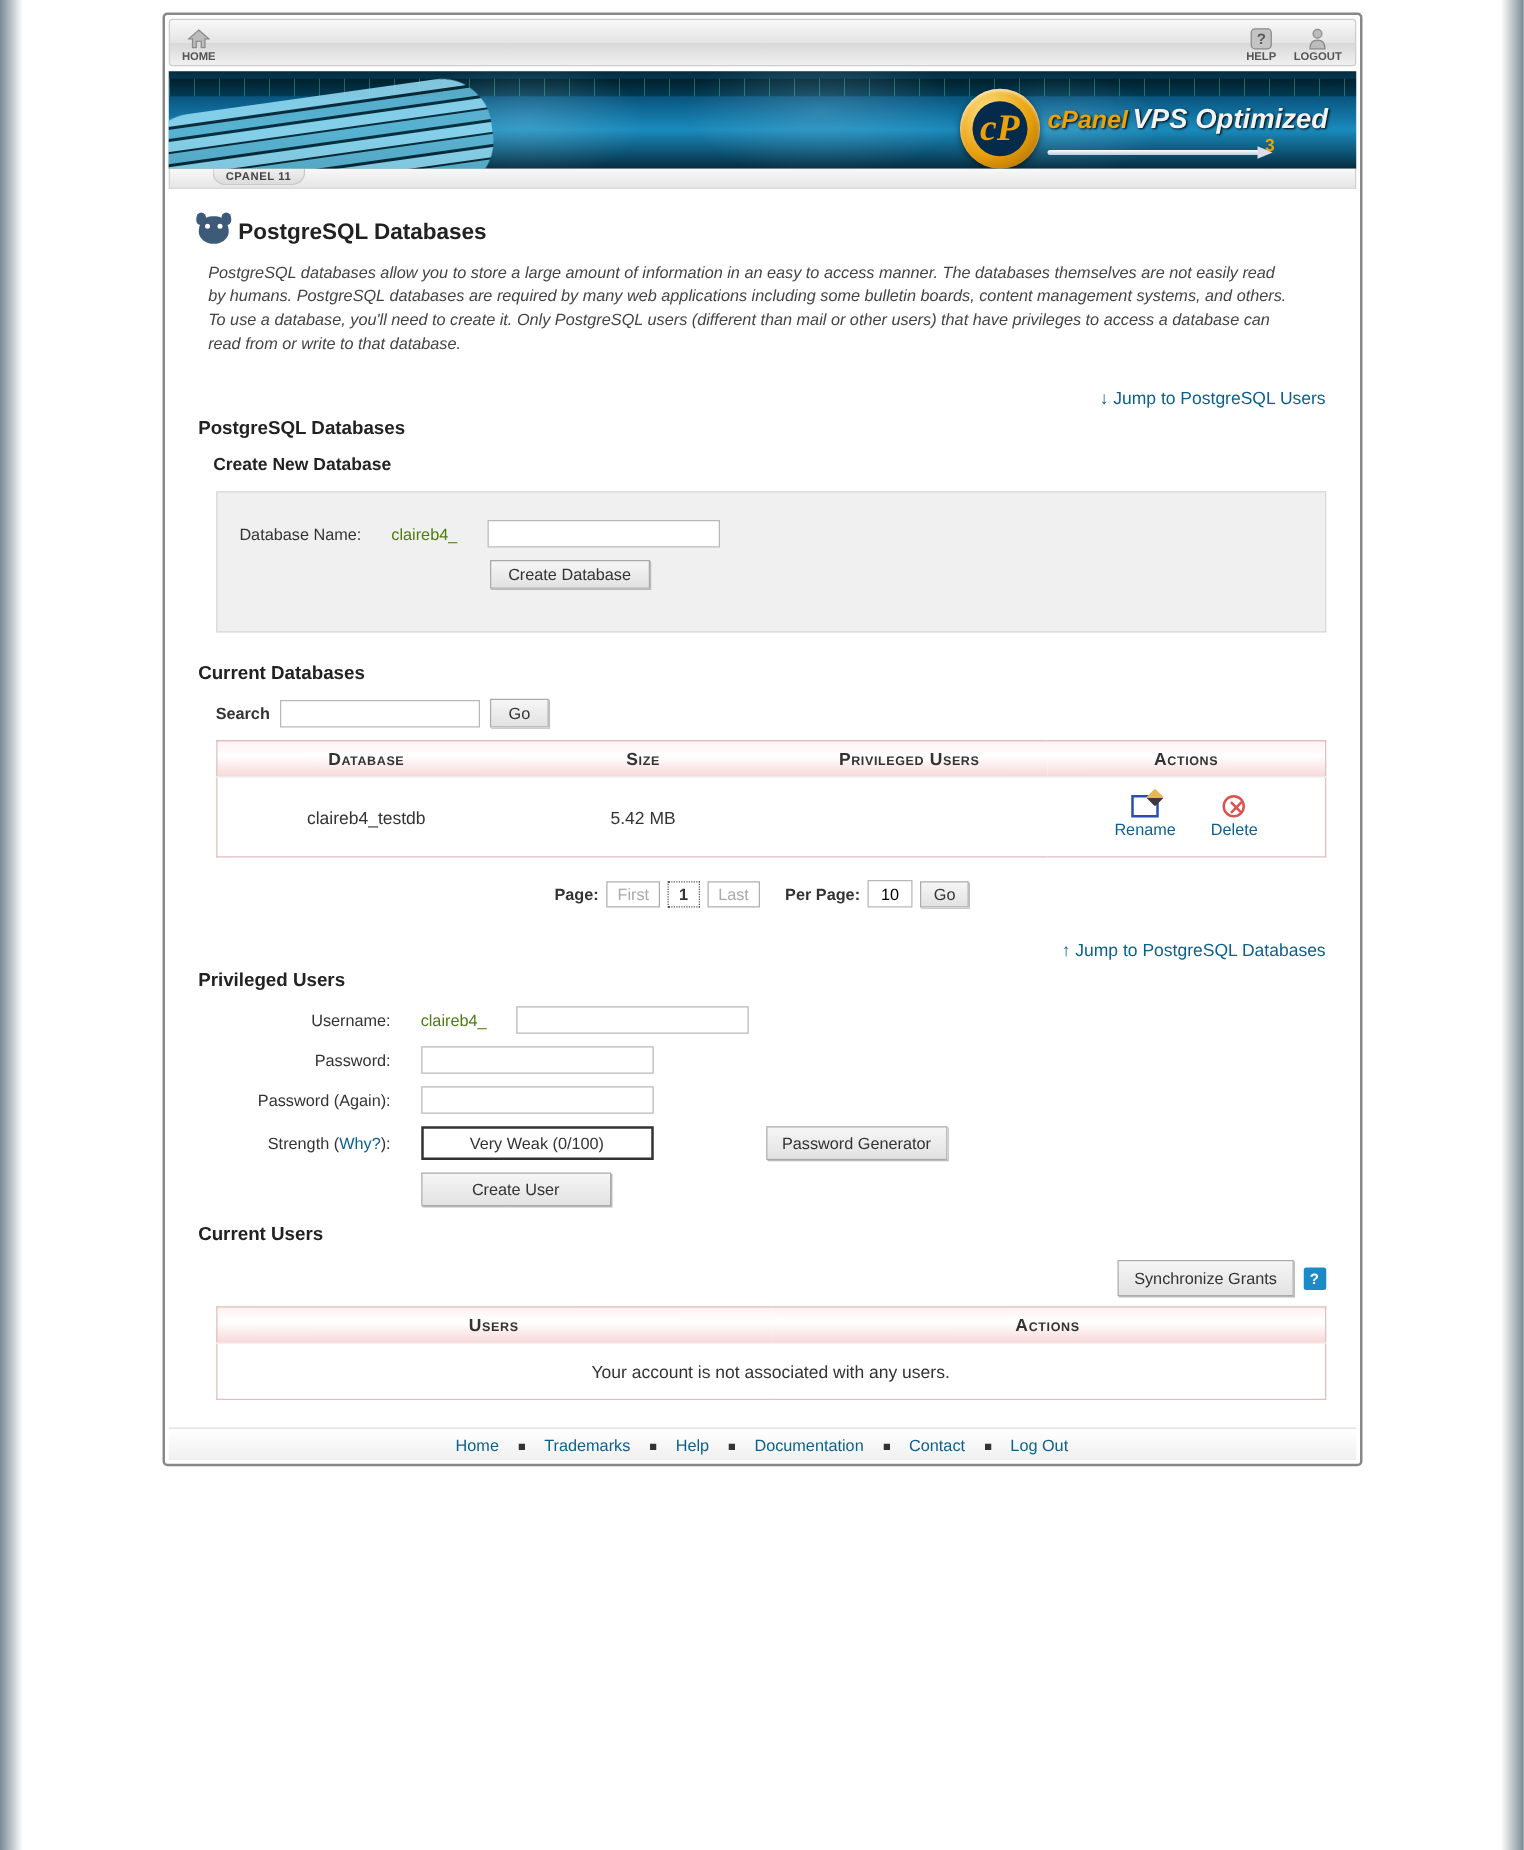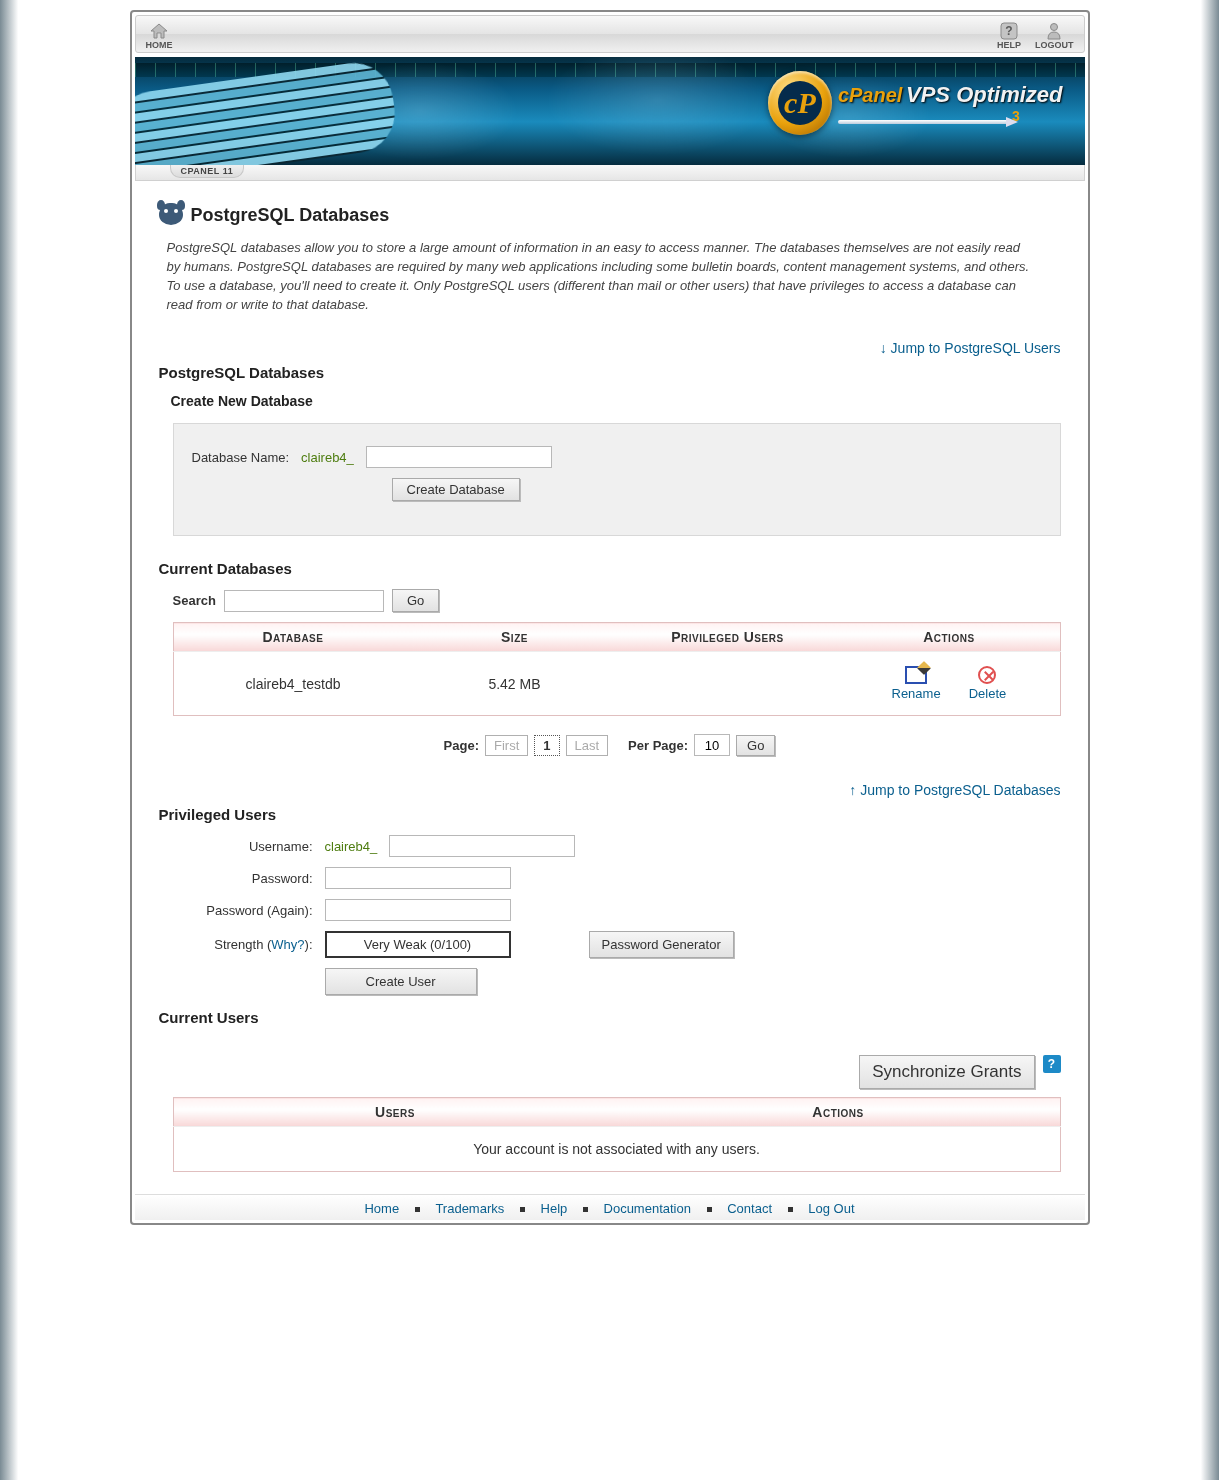--- a/index.html
+++ b/index.html
@@ -34,21 +34,21 @@
     display: flex; flex-direction: column; align-items: center;
     font-size: 9px; font-weight: bold; color: #555; text-transform: uppercase;
     cursor: pointer;
   }
   .topbar-icon {
     width: 18px; height: 18px;
     display:flex;align-items:center;justify-content:center;
   }
   
   .header-banner {
-    height: 108px;
+    height: 78px;
     background: linear-gradient(#052b3d, #0a5b86 30%, #1a8bbd 60%, #052c3f);
     margin-top: 4px;
     position: relative;
     overflow: hidden;
   }
   .header-world {
     position:absolute; inset:0;
     background:
       radial-gradient(ellipse 140px 70px at 30% 50%, rgba(180,230,250,.25), transparent 70%),
       radial-gradient(ellipse 160px 80px at 55% 40%, rgba(180,230,250,.22), transparent 70%),
@@ -140,21 +140,21 @@
   .arrow { font-weight:bold; }
   h2.section { font-size:15px; font-weight:bold; color:#222; margin: 8px 0 12px 0; }
   h3.subsection { font-size:14px; font-weight:bold; color:#222; margin: 6px 0 14px 12px; }
   
   .boxed {
     border:1px solid #d8d8d8;
     background:#f0f0f0;
     padding: 22px 18px 34px 18px;
     margin: 0 0 24px 14px;
   }
-  .form-row { display:flex; align-items:center; gap:12px; margin-bottom:10px; }
+  .form-row { display:flex; align-items:center; gap:24px; margin-bottom:10px; }
   .form-label { font-size:13px; color:#333; text-align:right; min-width:140px; }
   .prefix { font-size:13px; color:#4d7c0f; }
   input[type=text], input[type=password] {
     border:1px solid #b8b8b8; height:22px; padding:2px 4px; font-size:13px;
     background:#fff;
   }
   .btn {
     background: linear-gradient(#f6f6f6,#e2e2e2);
     border:1px solid #aaa;
     padding: 3px 14px;
@@ -215,21 +215,21 @@
   
   .user-form { margin: 0 0 14px 14px; }
   .user-form .form-label { min-width:140px; }
   .strength-box {
     border:2px solid #333; width:186px; text-align:center; padding:4px 0; font-size:13px; background:#fff;
   }
   .pwgen-btn { margin-left:66px; padding:5px 12px; }
   .user-form .create-user-btn { padding:5px 40px; }
   .why-link{ color:#0a5f8e; cursor:pointer; }
   .sync-row { display:flex; justify-content:flex-end; align-items:center; gap:8px; margin:6px 0 8px 0; }
-  .sync-btn { padding:6px 12px; font-size:17px;margin-top:17px; }
+  .sync-btn { padding:6px 12px; font-size:13px; }
   .help-badge {
     width:18px;height:18px;border-radius:2px;background:#1d8ac7;color:#fff;display:flex;align-items:center;justify-content:center;font-weight:bold;font-size:12px;cursor:pointer;
   }
   .empty-row td { color:#c13c3c; text-align:left; padding:18px 12px 44px 14px; font-size:14px; }
   
   .footer {
     border-top:1px solid #ddd;
     background: linear-gradient(#fff,#f0f0f0);
     padding:6px 0 4px 0;
     text-align:center;

